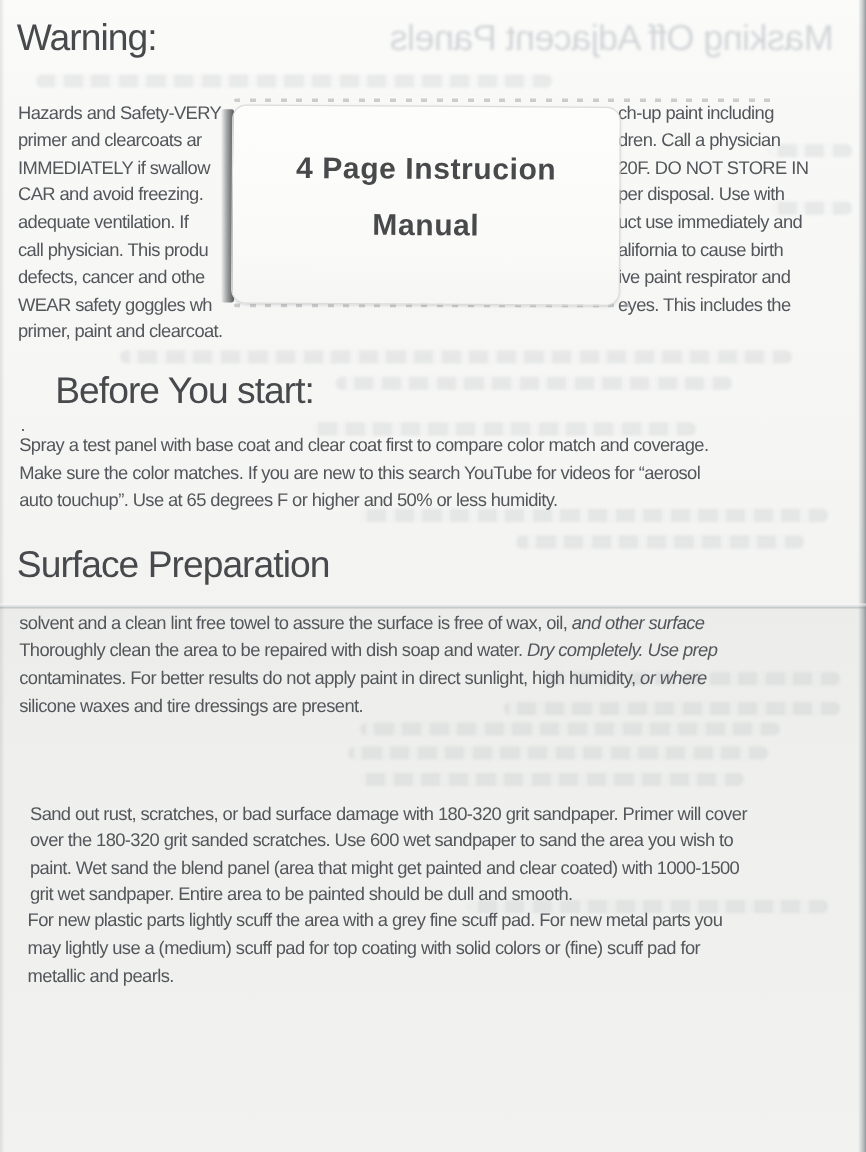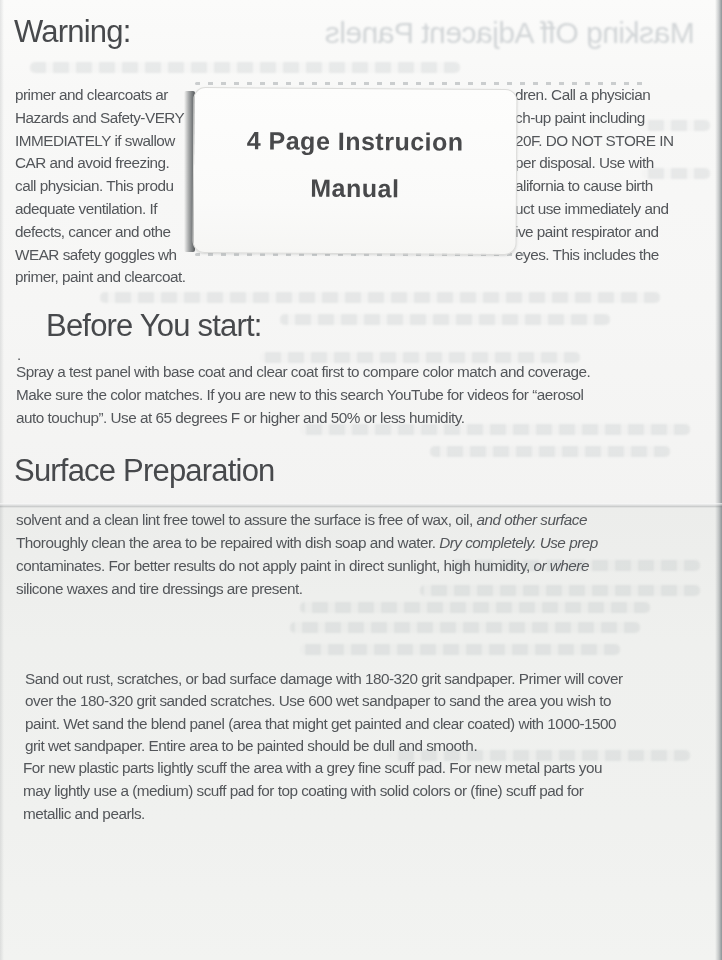--- a/index.html
+++ b/index.html
@@ -114,26 +114,26 @@
   <div class="ghost-line" style="left:430px;top:446px;width:240px;"></div>
   <div class="ghost-line" style="left:450px;top:560px;width:250px;"></div>
   <div class="ghost-line" style="left:420px;top:585px;width:280px;"></div>
   <div class="ghost-line" style="left:300px;top:602px;width:350px;"></div>
   <div class="ghost-line" style="left:290px;top:622px;width:350px;"></div>
   <div class="ghost-line" style="left:300px;top:644px;width:320px;"></div>
   <div class="ghost-line" style="left:390px;top:750px;width:300px;"></div>
 
   <h1 class="heading" id="h-warning">Warning:</h1>
   <div class="para" id="p-warning">
+      <div class="line"><span class="frag-left">Hazards and Safety-VERY</span><span class="frag-right">ch-up paint including</span></div>
       <div class="line"><span class="frag-left">primer and clearcoats ar</span><span class="frag-right">dren. Call a physician</span></div>
-      <div class="line"><span class="frag-left">Hazards and Safety-VERY</span><span class="frag-right">ch-up paint including</span></div>
       <div class="line"><span class="frag-left">IMMEDIATELY if swallow</span><span class="frag-right">20F. DO NOT STORE IN</span></div>
       <div class="line"><span class="frag-left">CAR and avoid freezing.</span><span class="frag-right">per disposal. Use with</span></div>
+      <div class="line"><span class="frag-left">adequate ventilation. If</span><span class="frag-right">uct use immediately and</span></div>
       <div class="line"><span class="frag-left">call physician. This produ</span><span class="frag-right">alifornia to cause birth</span></div>
-      <div class="line"><span class="frag-left">adequate ventilation. If</span><span class="frag-right">uct use immediately and</span></div>
       <div class="line"><span class="frag-left">defects, cancer and othe</span><span class="frag-right">ive paint respirator and</span></div>
       <div class="line"><span class="frag-left">WEAR safety goggles wh</span><span class="frag-right">eyes. This includes the</span></div>
       <div class="line"><span class="frag-left">primer, paint and clearcoat.</span></div>
     </div>
 
   <div class="perf" id="perf-top"></div>
   <div class="perf" id="perf-bottom"></div>
   <div class="sticker-shadow"></div>
   <div class="sticker">
     <div class="s-text s-line1">4 Page Instrucion</div>

